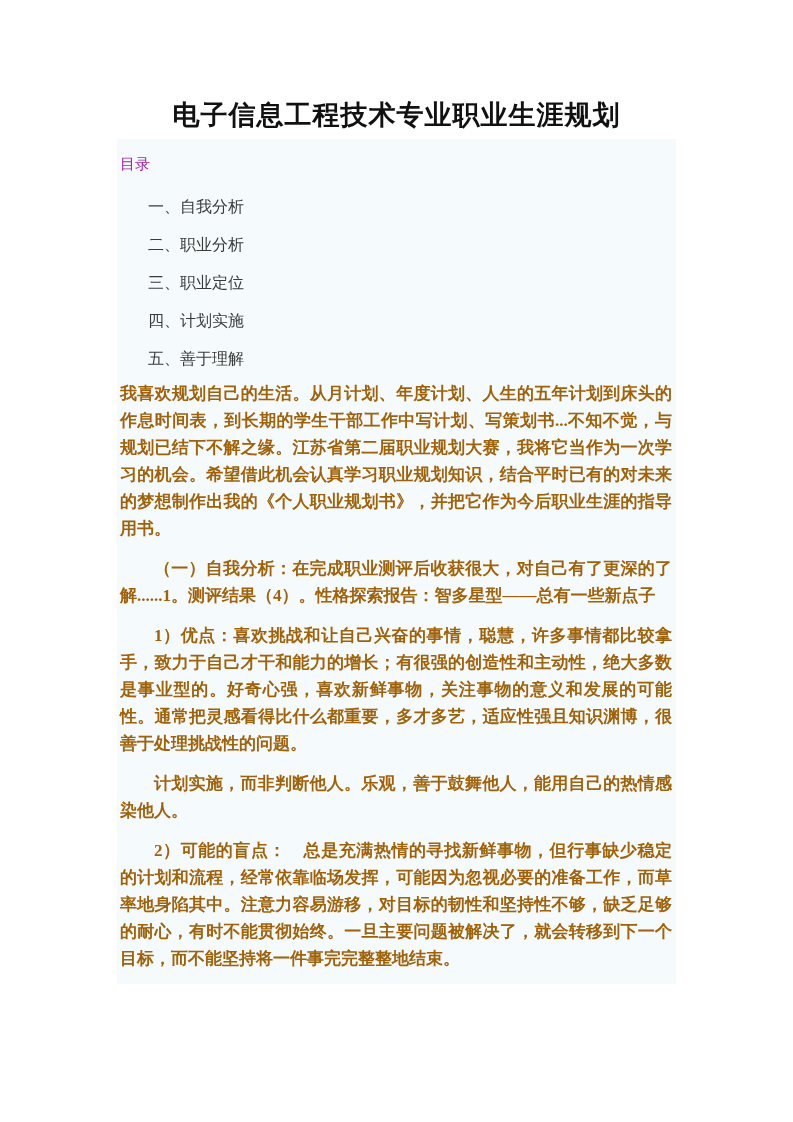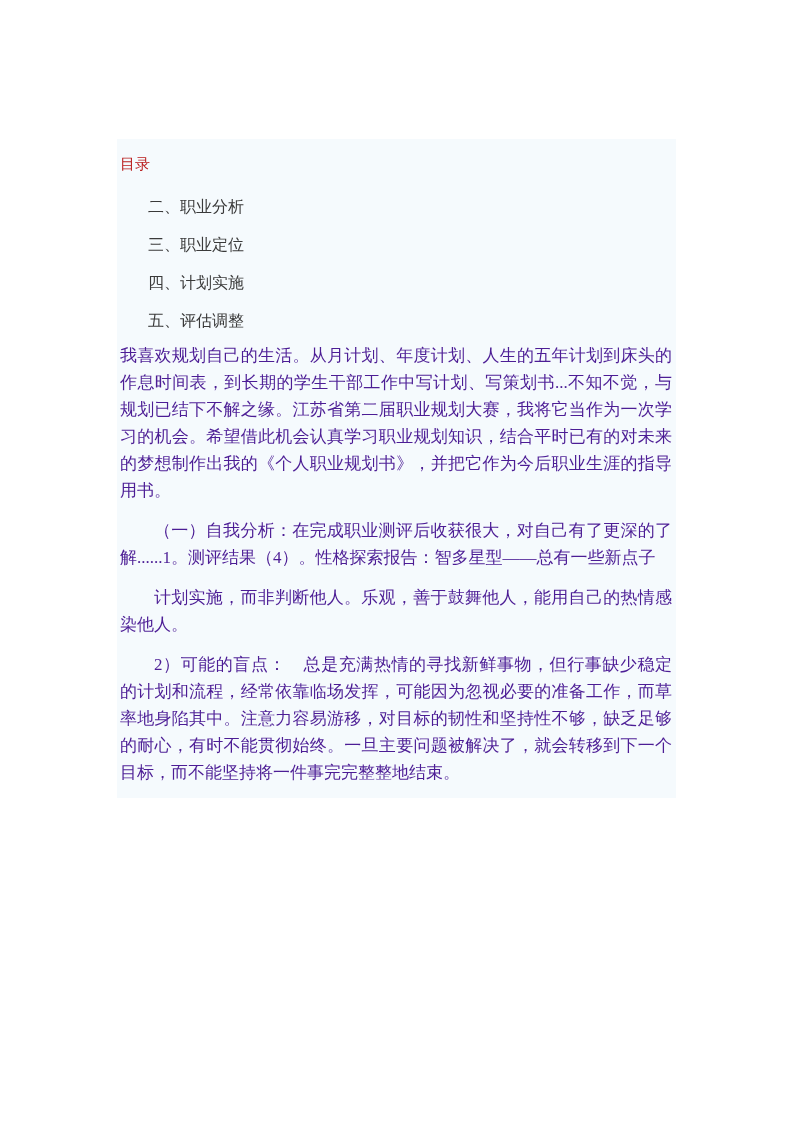--- a/index.html
+++ b/index.html
@@ -37,61 +37,65 @@
     width: 559px;
     box-sizing: border-box;
     background: #f5fafd;
     padding: 12px 4px 12px 3px;
     color: #383838;
   }
   .toc-heading {
     font-size: 15px;
     line-height: 26px;
     margin-bottom: 4px;
-    color: #b91c1c;
+    color: #a21caf;
   }
   .toc-item {
     font-size: 16px;
     line-height: 16px;
     margin-top: 22px;
     padding-left: 28px;
     color: #3a3a3a;
   }
   .para {
     font-size: 17px;
     line-height: 27px;
     margin: 13px 0 0 0;
     text-align: justify;
     text-indent: 2em;
-    color: #4c1d95;
+    color: #a16207;
+    font-weight: bold;
   }
   .para.no-indent {
     text-indent: 0;
   }
   .para-group {
     margin-top: 8px;
   }
 </style>
 </head>
 <body>
 
 <div class="page">
 
+  <h1 class="doc-title">电子信息工程技术专业职业生涯规划</h1>
 
   <div class="content">
 
     <div class="toc-heading">目录</div>
 
+    <div class="toc-item">一、自我分析</div>
     <div class="toc-item">二、职业分析</div>
     <div class="toc-item">三、职业定位</div>
     <div class="toc-item">四、计划实施</div>
-    <div class="toc-item">五、评估调整</div>
+    <div class="toc-item">五、善于理解</div>
 
     <div class="para-group">
       <p class="para no-indent">我喜欢规划自己的生活。从月计划、年度计划、人生的五年计划到床头的作息时间表，到长期的学生干部工作中写计划、写策划书...不知不觉，与规划已结下不解之缘。江苏省第二届职业规划大赛，我将它当作为一次学习的机会。希望借此机会认真学习职业规划知识，结合平时已有的对未来的梦想制作出我的《个人职业规划书》，并把它作为今后职业生涯的指导用书。</p>
       <p class="para">（一）自我分析：在完成职业测评后收获很大，对自己有了更深的了解......1。测评结果（4）。性格探索报告：智多星型——总有一些新点子</p>
+      <p class="para">1）优点：喜欢挑战和让自己兴奋的事情，聪慧，许多事情都比较拿手，致力于自己才干和能力的增长；有很强的创造性和主动性，绝大多数是事业型的。好奇心强，喜欢新鲜事物，关注事物的意义和发展的可能性。通常把灵感看得比什么都重要，多才多艺，适应性强且知识渊博，很善于处理挑战性的问题。</p>
       <p class="para">计划实施，而非判断他人。乐观，善于鼓舞他人，能用自己的热情感染他人。</p>
       <p class="para">2）可能的盲点：　总是充满热情的寻找新鲜事物，但行事缺少稳定的计划和流程，经常依靠临场发挥，可能因为忽视必要的准备工作，而草率地身陷其中。注意力容易游移，对目标的韧性和坚持性不够，缺乏足够的耐心，有时不能贯彻始终。一旦主要问题被解决了，就会转移到下一个目标，而不能坚持将一件事完完整整地结束。</p>
     </div>
 
   </div>
 
 </div>
 
 </body></html>

